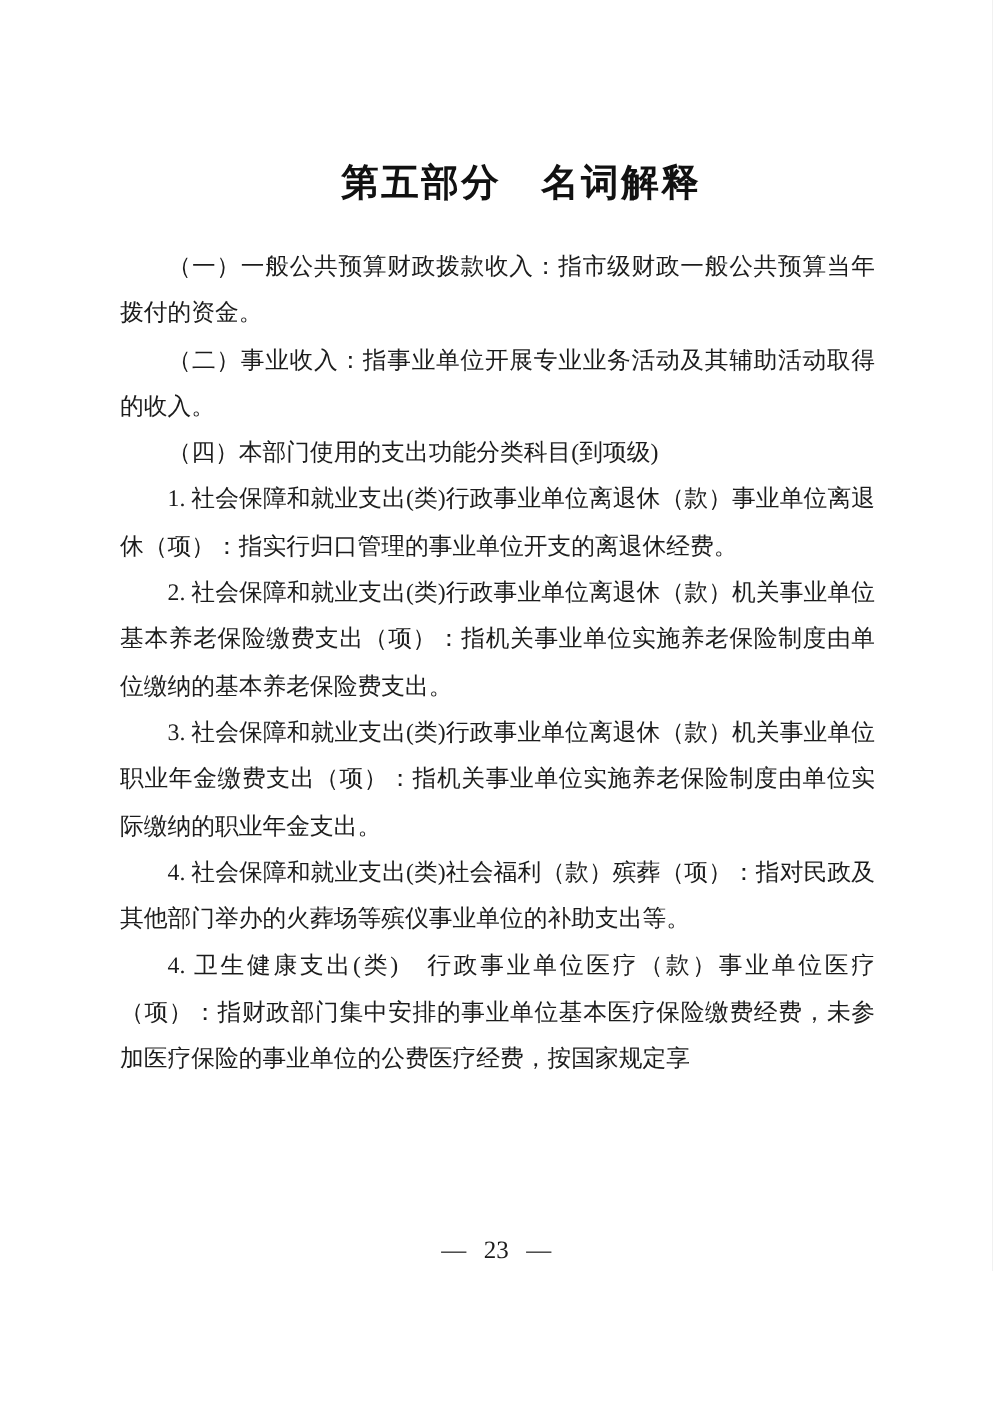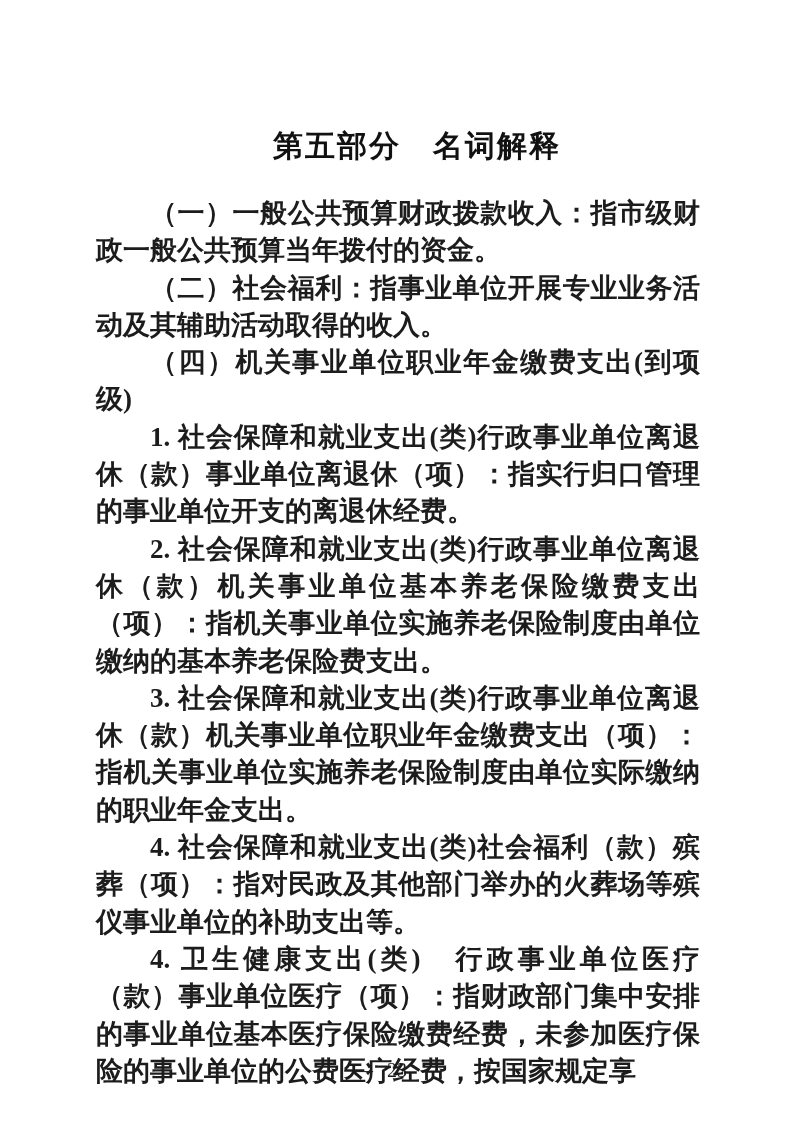--- a/index.html
+++ b/index.html
@@ -24,36 +24,35 @@
     text-align: center;
     font-family: "Liberation Sans", "DejaVu Sans", sans-serif;
     font-weight: 700;
     font-size: 30px;
     letter-spacing: 2px;
     color: #111111;
     padding-left: 40px;
   }
   .doc-body {
     margin: 28px 94px 0 96px;
-    font-size: 27px;
+    font-size: 19px;
     line-height: 37.3px;
     text-align: justify;
     text-justify: inter-ideograph;
-    font-weight: bold;
   }
   .para {
     margin: 0;
     text-indent: 2em;
     word-break: break-all;
   }
   .footer {
     position: absolute;
     left: 0;
     right: 0;
-    top: 1059px;
+    top: 989px;
     text-align: center;
     font-size: 20px;
     color: #1c1c1c;
   }
   .footer .dash {
     letter-spacing: 0;
     margin: 0 8px;
   }
   .footer .page-num {
     margin: 0 6px;
@@ -61,22 +60,22 @@
 </style>
 </head>
 <body>
 
 <div class="page">
 
   <h1 class="title">第五部分　名词解释</h1>
 
   <div class="doc-body">
     <p class="para">（一）一般公共预算财政拨款收入：指市级财政一般公共预算当年拨付的资金。</p>
-    <p class="para">（二）社会福利：指事业单位开展专业业务活动及其辅助活动取得的收入。</p>
-    <p class="para">（四）机关事业单位职业年金缴费支出(到项级)</p>
+    <p class="para">（二）事业收入：指事业单位开展专业业务活动及其辅助活动取得的收入。</p>
+    <p class="para">（四）本部门使用的支出功能分类科目(到项级)</p>
     <p class="para">1. 社会保障和就业支出(类)行政事业单位离退休（款）事业单位离退休（项）：指实行归口管理的事业单位开支的离退休经费。</p>
     <p class="para">2. 社会保障和就业支出(类)行政事业单位离退休（款）机关事业单位基本养老保险缴费支出（项）：指机关事业单位实施养老保险制度由单位缴纳的基本养老保险费支出。</p>
     <p class="para">3. 社会保障和就业支出(类)行政事业单位离退休（款）机关事业单位职业年金缴费支出（项）：指机关事业单位实施养老保险制度由单位实际缴纳的职业年金支出。</p>
     <p class="para">4. 社会保障和就业支出(类)社会福利（款）殡葬（项）：指对民政及其他部门举办的火葬场等殡仪事业单位的补助支出等。</p>
     <p class="para">4. 卫生健康支出(类)　行政事业单位医疗（款）事业单位医疗（项）：指财政部门集中安排的事业单位基本医疗保险缴费经费，未参加医疗保险的事业单位的公费医疗经费，按国家规定享</p>
   </div>
 
   <div class="footer">
     <span class="dash">—</span><span class="page-num">23</span><span class="dash">—</span>
   </div>

